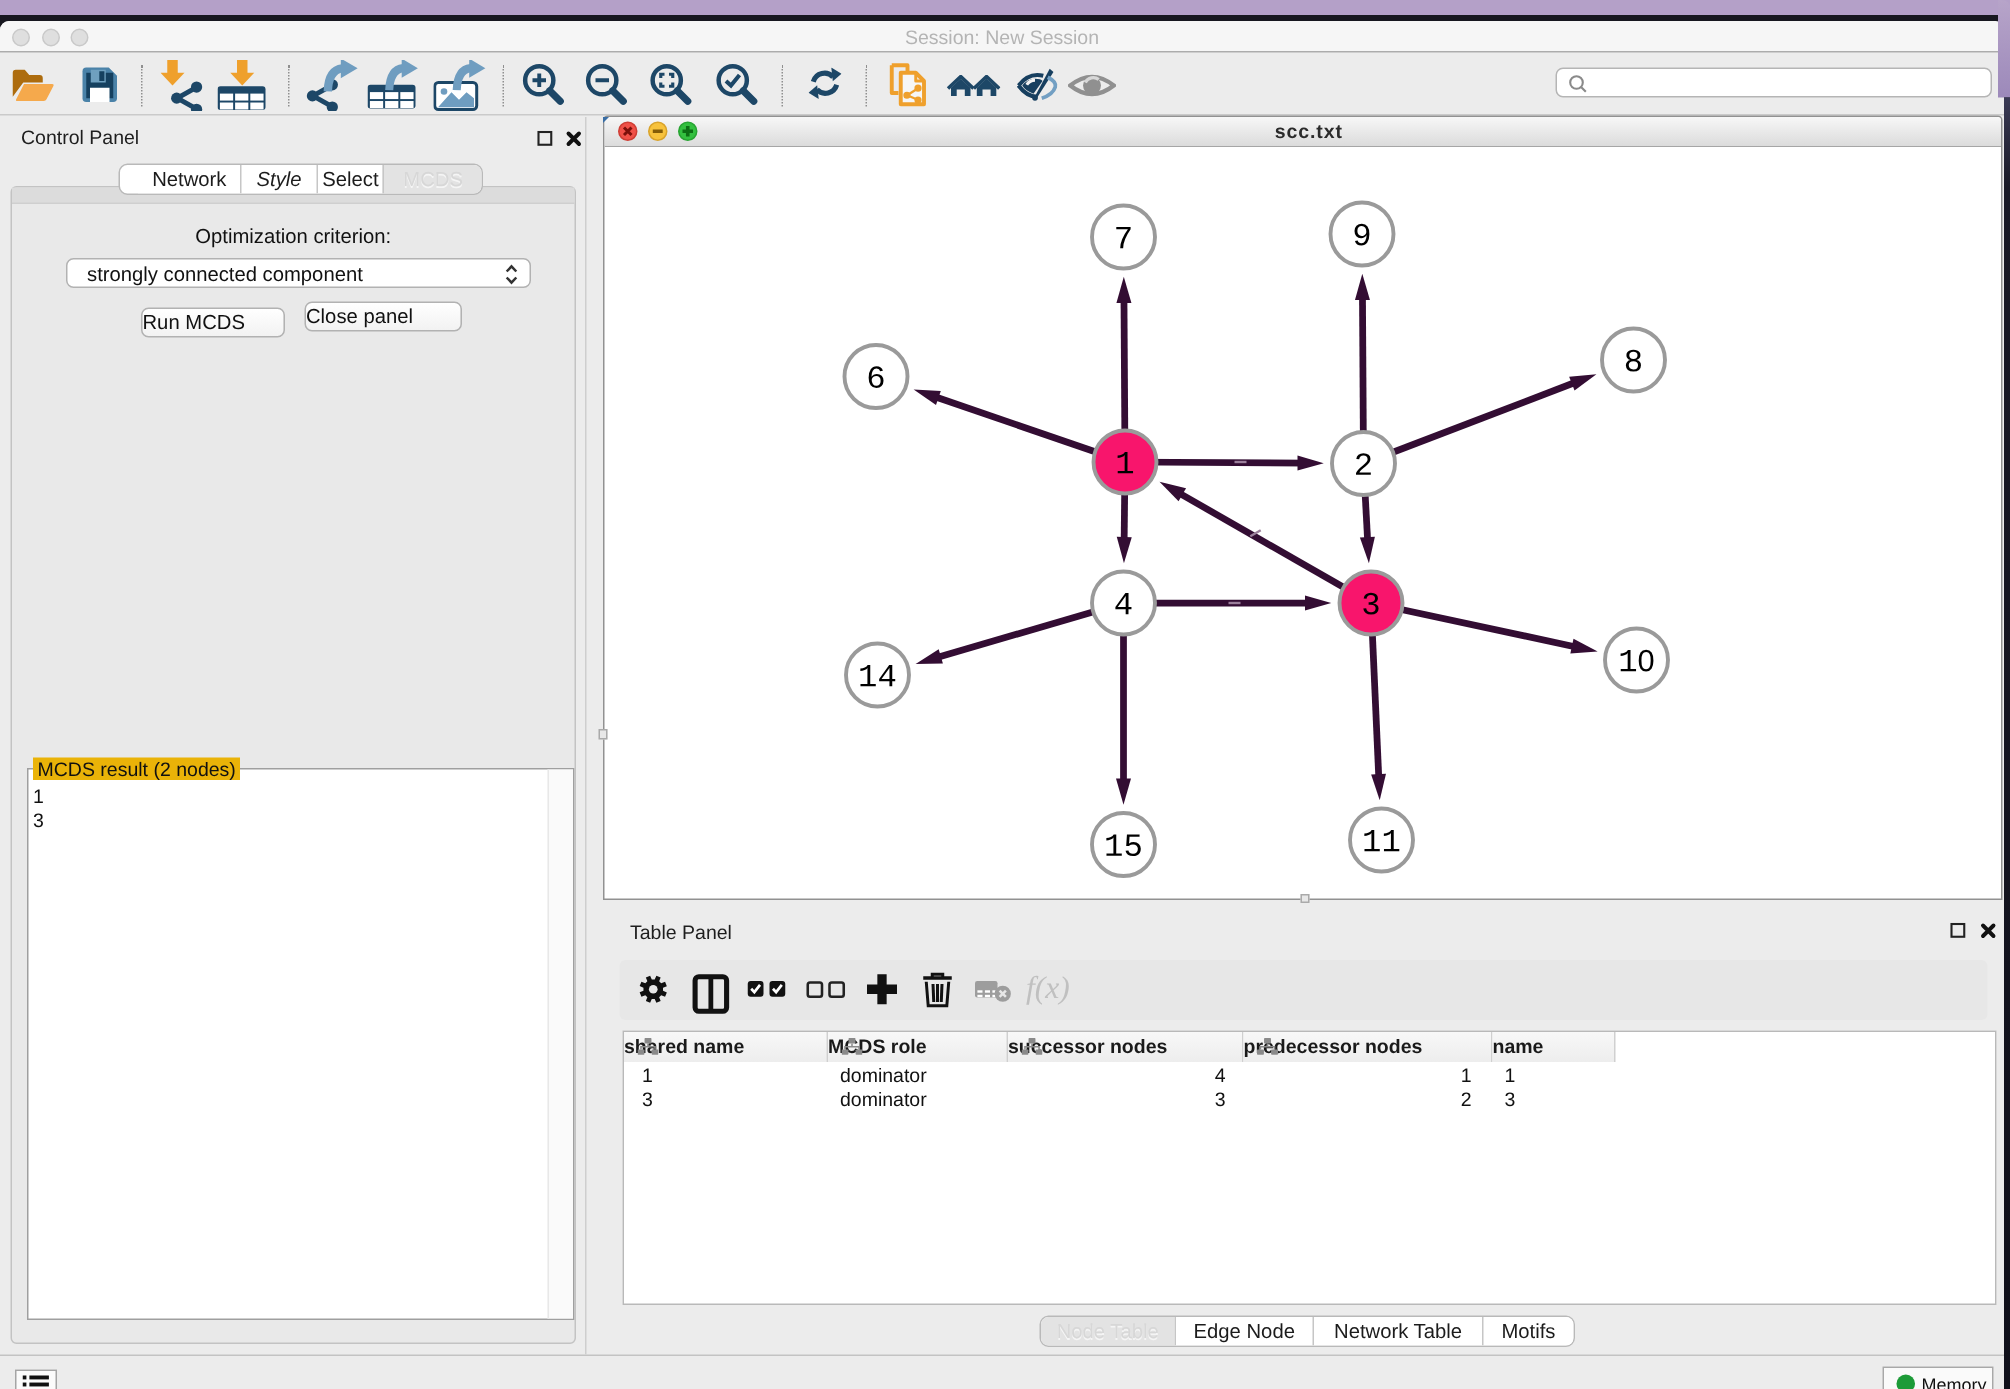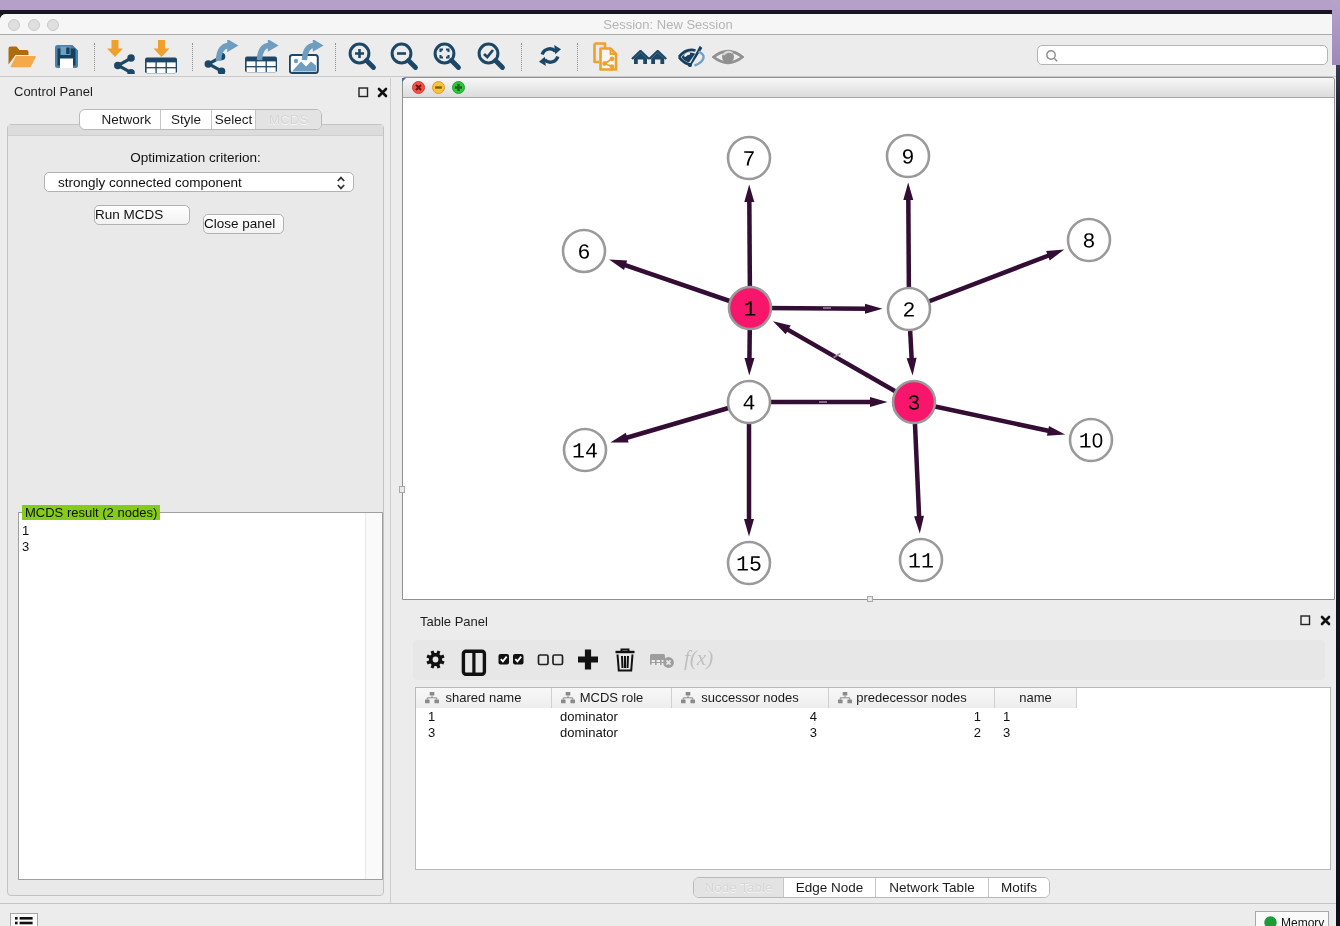--- a/index.html
+++ b/index.html
@@ -24,36 +24,36 @@
   #cp-pane { left:7px; top:46px; width:377px; height:772px; background:#e9e9e9; border:1px solid #c3c3c3; border-radius:4px; }
   #cp-band { left:8px; top:47px; width:375px; height:11px; background:#dcdcdc; border-bottom:1px solid #cfcfcf; }
   .tabgrp { position:absolute; display:flex; border:1px solid #b9b9b9; border-radius:6px; overflow:hidden; height:21px; background:#fff; }
   .tab { font-size:13.5px; color:#1c1c1c; text-align:center; line-height:20px; background:#fff; border-left:1px solid #c6c6c6; }
   .tab:first-child { border-left:none; }
   .tabsel { background:#e3e3e3; color:#d7d7d7; text-shadow:0 1px 0 #f5f5f5; }
   #optlabel { left:0; top:72px; width:391px; text-align:center; font-size:13.5px; color:#111; }
   #dropdown { left:44px; top:94px; width:310px; height:20px; background:#fff; border:1px solid #b2b2b2; border-radius:5px; font-size:13.5px; color:#111; line-height:19px; padding-left:13px; }
   .btn { position:absolute; height:20px; background:linear-gradient(#ffffff,#f2f2f2); border:1px solid #b2b2b2; border-radius:5px; font-size:13.5px; color:#111; text-align:left; line-height:18px; }
   #mcdsbox { left:18px; top:434px; width:365px; height:368px; border:1px solid #9f9f9f; background:#fff; }
-  #mcdslegend { left:22px; top:427px; background:#84cc16; padding:0 3px; font-size:13px; color:#111; }
+  #mcdslegend { left:22px; top:427px; background:#eab308; padding:0 3px; font-size:13px; color:#111; }
   #mcdstext { left:22px; top:445px; font-size:13px; color:#111; line-height:16px; }
   #mcdssb { left:365px; top:435px; width:17px; height:366px; background:#fafafa; border-left:1px solid #e8e8e8; }
   
   #nwin { left:402px; top:63px; width:933px; height:523px; border:1px solid #919191; border-radius:3px 3px 0 0; background:#fff; }
   #ntitle { left:0; top:0; width:931px; height:20px; background:linear-gradient(#f7f7f7,#dcdcdc); border-bottom:1px solid #a6a6a6; border-radius:3px 3px 0 0; }
   .wbtn { position:absolute; top:3px; width:13px; height:13px; border-radius:50%; }
   #ntitletext { width:100%; top:2px; text-align:center; font-size:13px; color:#2b2b2b; font-weight:bold; letter-spacing:0.6px; text-indent:8px; }
   
   #vhandle { left:399px; top:472px; width:6px; height:7px; background:#e8e8e8; border:1px solid #aaaaaa; }
   #hhandle { left:867px; top:582px; width:6px; height:6px; background:#e8e8e8; border:1px solid #aaaaaa; }
   
   #tpanel { left:402px; top:594px; width:934px; height:293px; background:#ececec; }
   #ttool { left:11px; top:32px; width:912px; height:40px; background:#e7e7e7; border-radius:4px; }
   #ttable { left:13px; top:79px; width:916px; height:183px; background:#fff; border:1px solid #b9b9b9; }
-  .th { position:absolute; top:0; height:20px; background:linear-gradient(#f8f8f8,#ededed); border-right:1px solid #d0d0d0; font-size:13px; color:#1a1a1a; text-align:center; line-height:20px; }
+  .th { position:absolute; top:0; height:20px; background:linear-gradient(#f8f8f8,#ededed); border-right:1px solid #d0d0d0; font-size:13px; color:#1a1a1a; line-height:20px;font-weight:bold; }
   .trow { position:absolute; font-size:13px; color:#111; }
   #btabs { left:291px; top:269px; height:21px; }
   
   #status { left:0; top:889px; width:1336px; height:35px; background:#ececec; border-top:1px solid #c3c3c3; }
   #listbtn { left:10px; top:9px; width:28px; height:20px; background:#fbfbfb; border:1px solid #a5a5a5; }
   #membtn { left:1255px; top:7px; width:74px; height:23px; background:#fafafa; border:1px solid #a8a8a8; font-size:12px; color:#111; }
 </style>
 </head>
 <body>
 <div class="abs" id="purple"></div>
@@ -244,33 +244,33 @@
     <svg class="abs" style="left:358px; top:9px;" width="11" height="11" viewBox="0 0 11 11">
         <rect x="1" y="1" width="8.5" height="8.5" fill="none" stroke="#222" stroke-width="1.4"></rect>
       </svg>
     <svg class="abs" style="left:377px; top:9px;" width="11" height="11" viewBox="0 0 11 11">
         <path d="M2 2 L9 9 M9 2 L2 9" stroke="#111" stroke-width="2.6" stroke-linecap="round"></path>
       </svg>
     <div class="abs" id="cp-pane"></div>
     <div class="abs" id="cp-band"></div>
     <div class="tabgrp" style="left:79px; top:31px; width:243px;padding-left:12px;">
       <div class="tab" style="width:72px;">Network</div>
-      <div class="tab" style="width:53px;">Style</div>
+      <div class="tab" style="width:53px;font-style:italic;">Style</div>
       <div class="tab" style="width:47px;">Select</div>
       <div class="tab tabsel" style="width:69px;">MCDS</div>
     </div>
     <div class="abs" id="optlabel">Optimization criterion:</div>
     <div class="abs" id="dropdown">strongly connected component
       <svg style="position:absolute; right:7px; top:3px;" width="10" height="14" viewBox="0 0 10 14">
           <path d="M1.8,5 L5,1.6 L8.2,5" fill="none" stroke="#333" stroke-width="1.7"></path>
           <path d="M1.8,9 L5,12.4 L8.2,9" fill="none" stroke="#333" stroke-width="1.7"></path>
         </svg>
     </div>
     <div class="btn" style="left:94px; top:127px; width:96px;">Run MCDS</div>
-    <div class="btn" style="left:203px; top:136px; width:81px;">Close panel</div>
+    <div class="btn" style="left:203px; top:123px; width:105px;">Close panel</div>
     <div class="abs" id="mcdsbox"></div>
     <div class="abs" id="mcdssb"></div>
     <div class="abs" id="mcdslegend">MCDS result (2 nodes)</div>
     <div class="abs" id="mcdstext">1<br>3</div>
   </div>
 
   <div class="abs" id="nwin">
     <div class="abs" id="ntitle">
       <div class="wbtn" style="left:9px; background:#f05148; border:1px solid #ce3e35;">
           <svg width="11" height="11" style="position:absolute;left:0;top:0;" viewBox="0 0 11 11">
@@ -280,20 +280,21 @@
       <div class="wbtn" style="left:29px; background:#f7c23c; border:1px solid #d9a32a;">
           <svg width="11" height="11" style="position:absolute;left:0;top:0;" viewBox="0 0 11 11">
             <path d="M2.2 5.5 L8.8 5.5" stroke="#845c07" stroke-width="2.4"></path>
           </svg>
         </div>
       <div class="wbtn" style="left:49px; background:#33c03f; border:1px solid #27a432;">
           <svg width="11" height="11" style="position:absolute;left:0;top:0;" viewBox="0 0 11 11">
             <path d="M5.5 2 L5.5 9 M2 5.5 L9 5.5" stroke="#0c6e14" stroke-width="2.4"></path>
           </svg>
         </div>
+      <div class="abs" id="ntitletext">scc.txt</div>
     </div>
     <svg class="abs" id="graph" style="left:0; top:20px;" width="931" height="501" viewBox="0 0 931 501">
       <line x1="347.0" y1="210.0" x2="346.3" y2="99.0" stroke="#330d33" stroke-width="4.5"></line>
       <polygon points="346.2,86.5 351.3,104.0 341.3,104.0" fill="#330d33"></polygon>
       <line x1="347.0" y1="210.0" x2="217.9" y2="165.7" stroke="#330d33" stroke-width="4.5"></line>
       <polygon points="206.1,161.6 224.2,162.6 221.0,172.0" fill="#330d33"></polygon>
       <line x1="347.0" y1="210.0" x2="467.0" y2="210.8" stroke="#330d33" stroke-width="4.5"></line>
       <polygon points="479.5,210.8 462.0,215.7 462.0,205.7" fill="#330d33"></polygon>
       <line x1="347.0" y1="210.0" x2="346.4" y2="265.0" stroke="#330d33" stroke-width="4.5"></line>
       <polygon points="346.3,277.5 341.5,259.9 351.5,260.1" fill="#330d33"></polygon>

